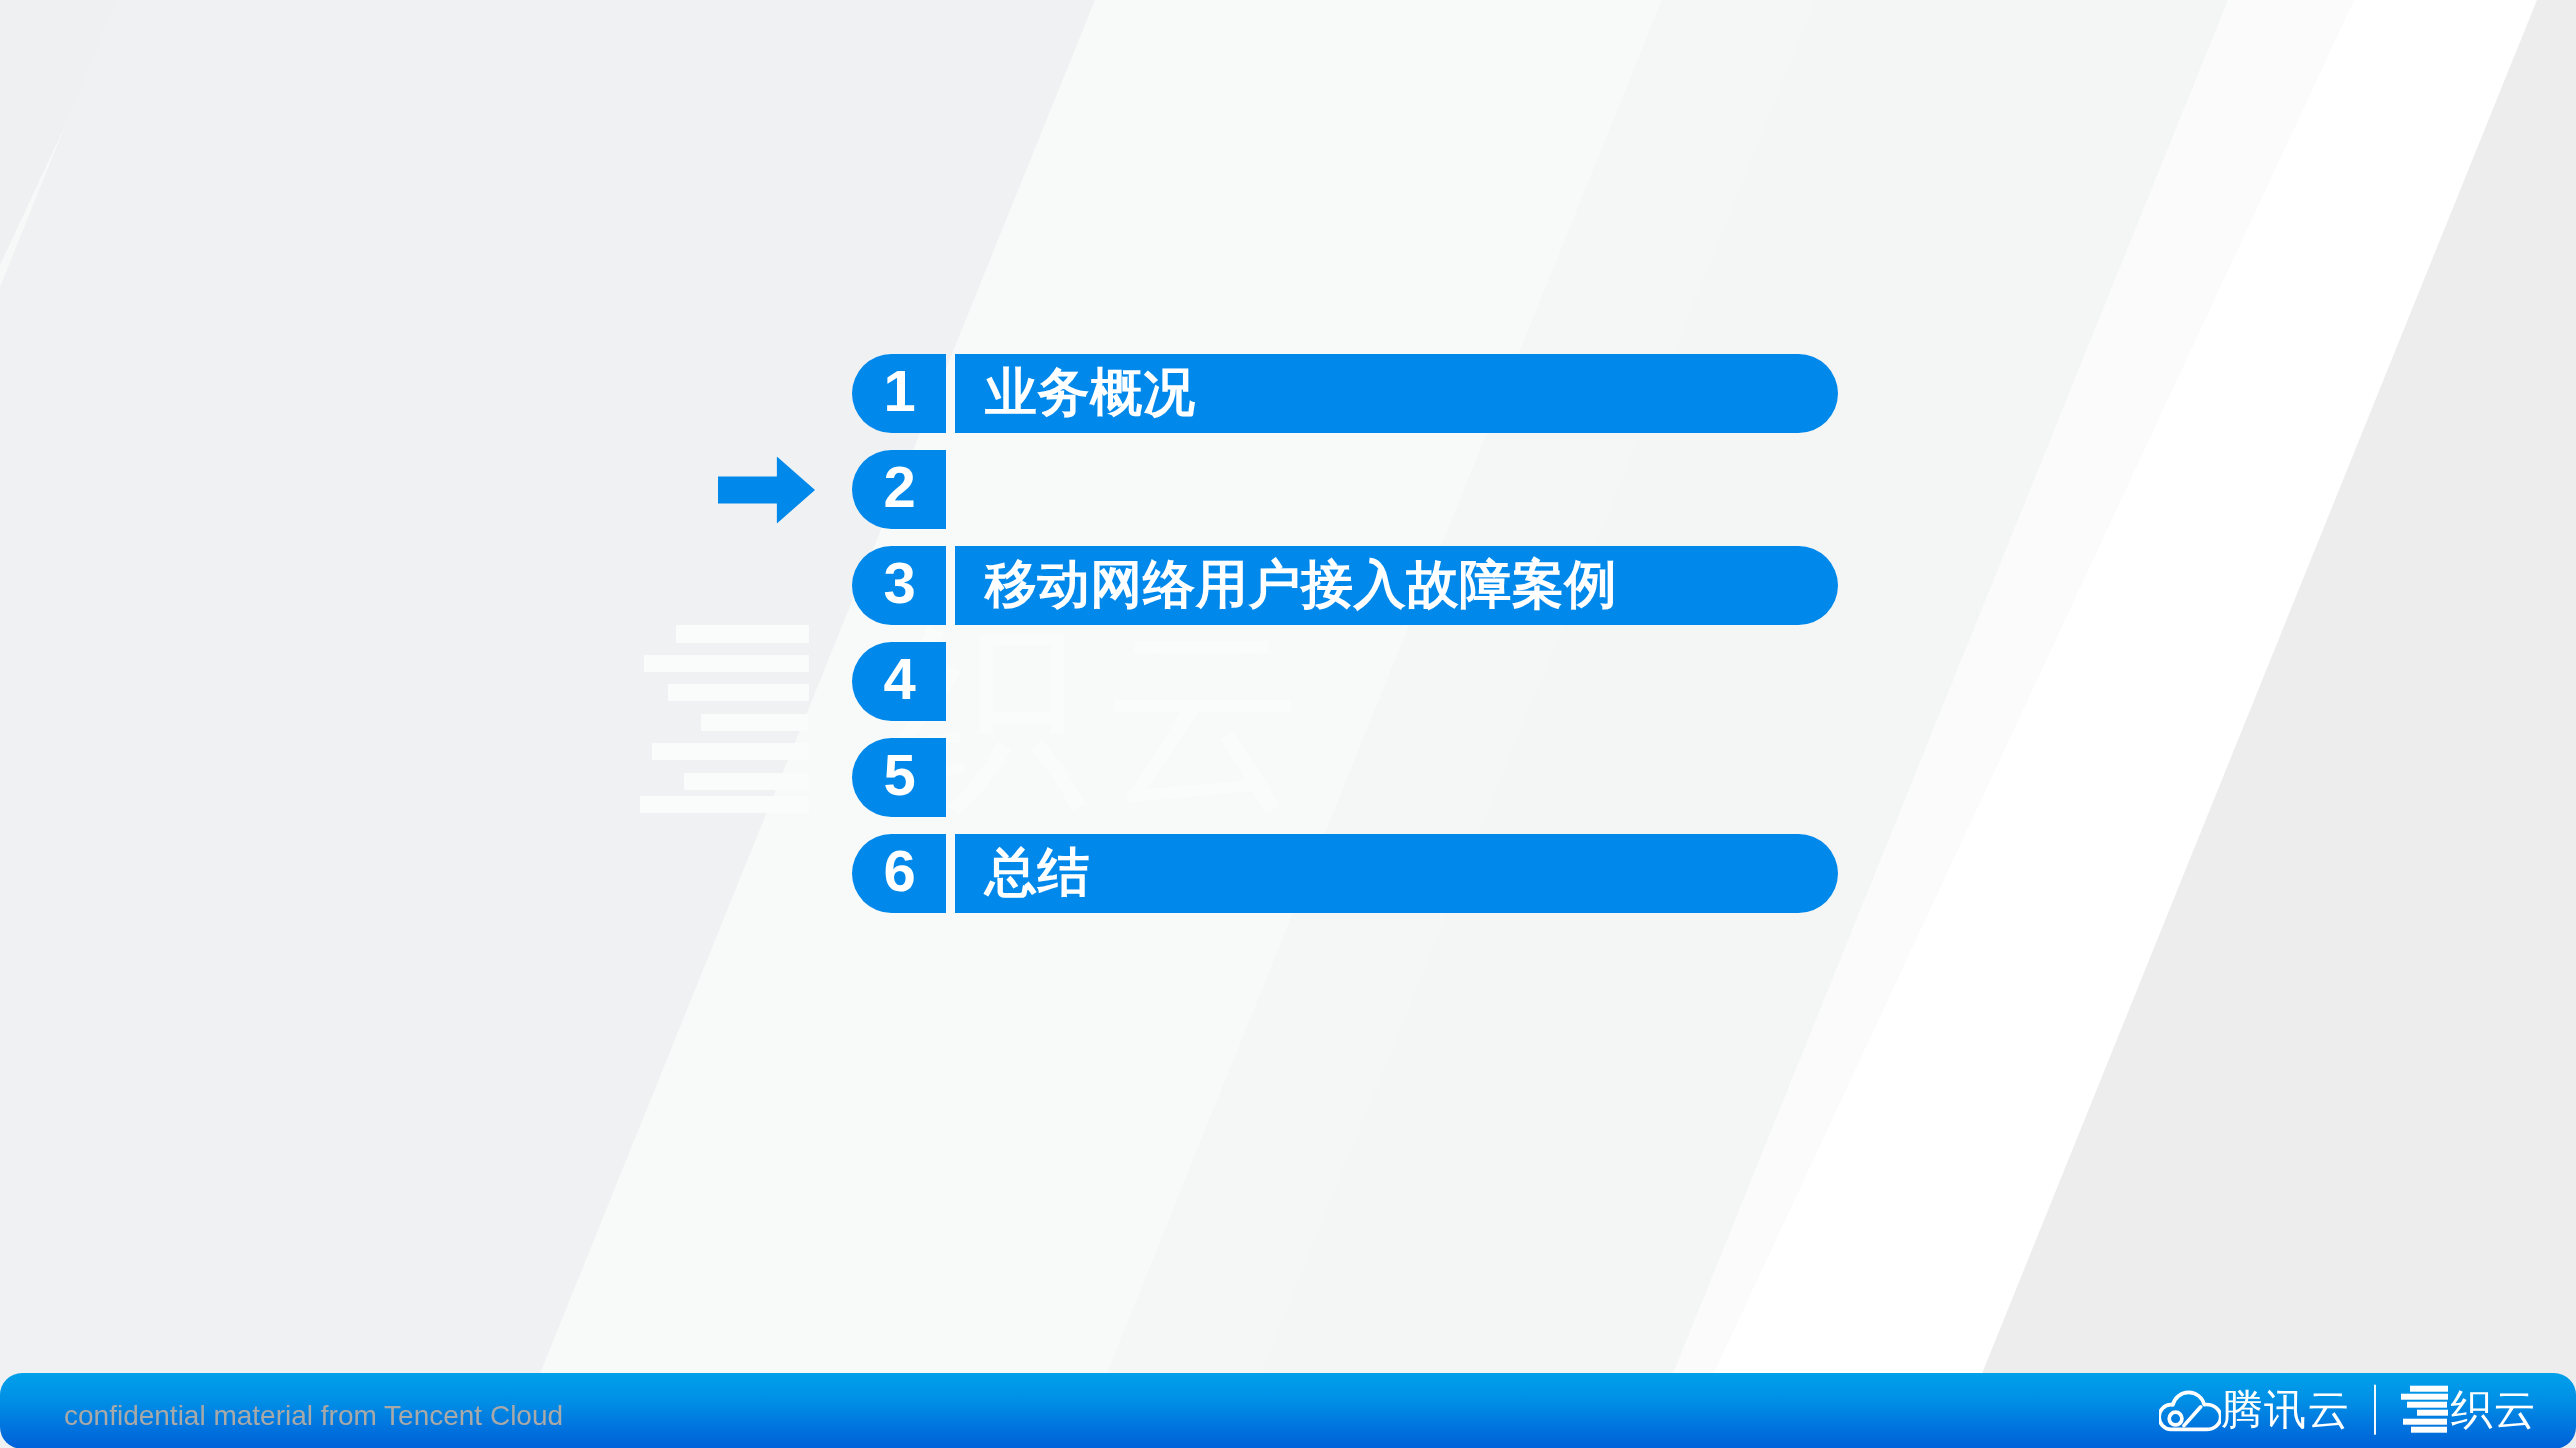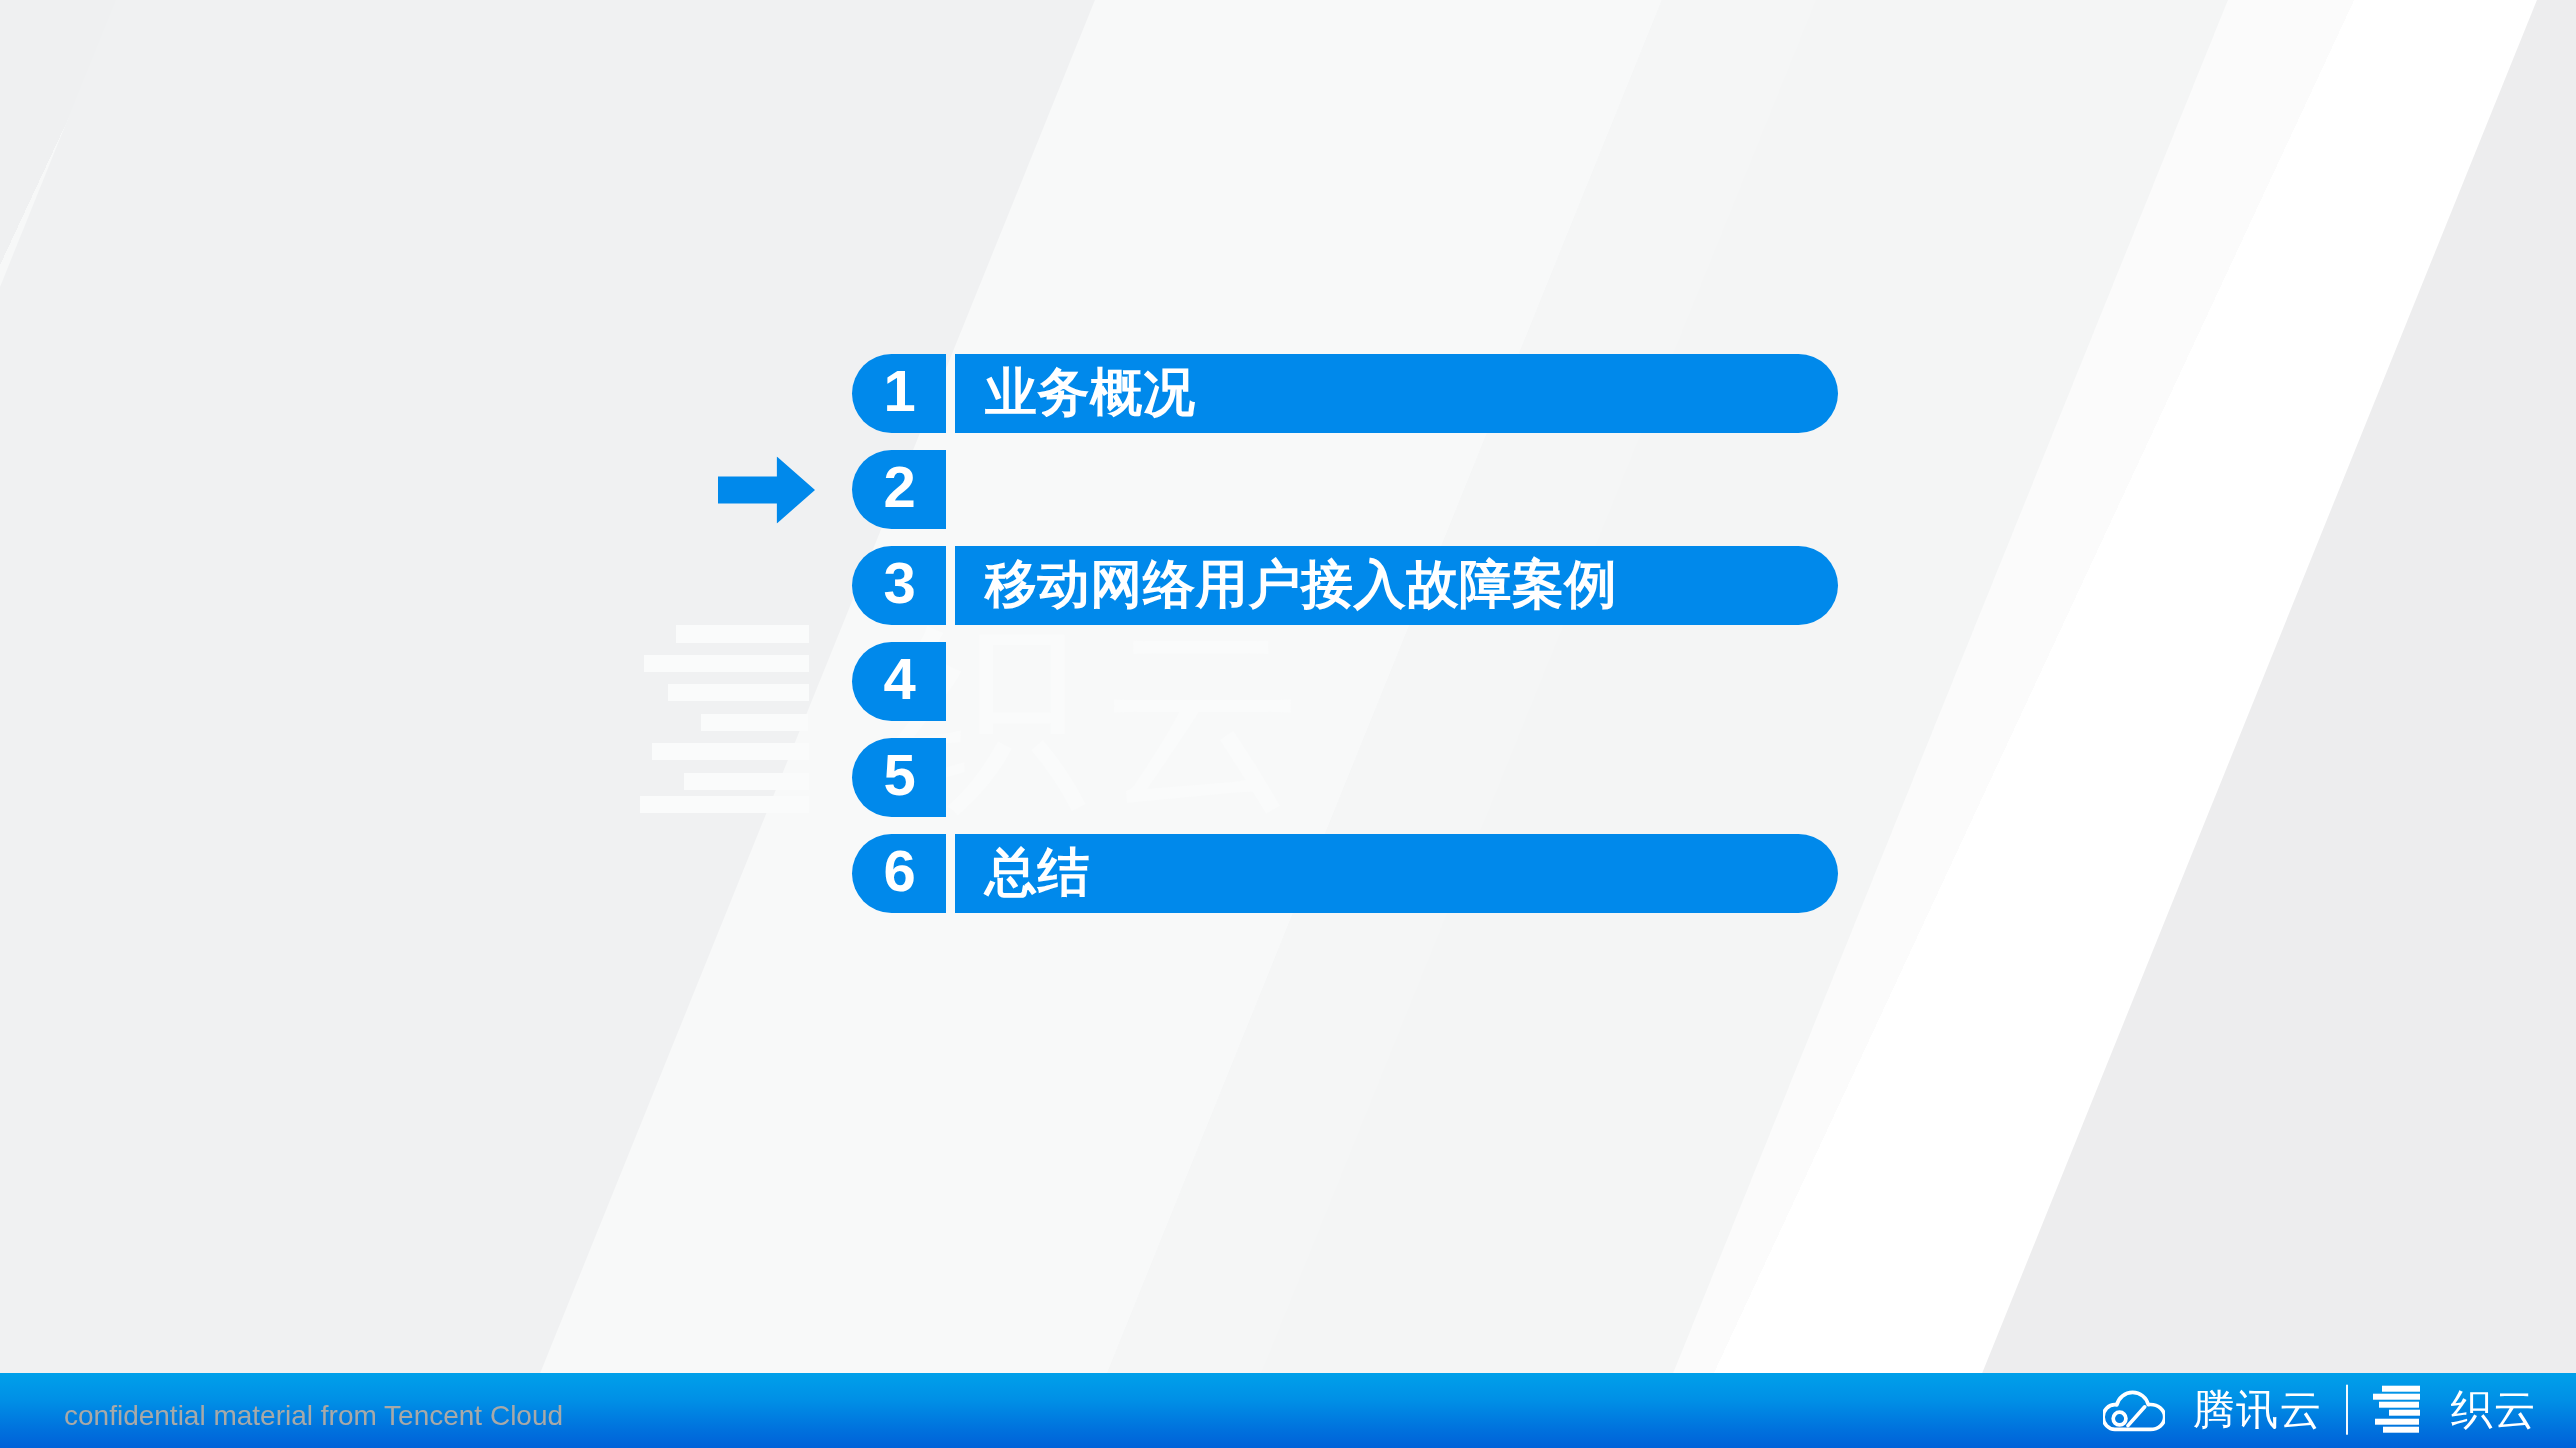--- a/index.html
+++ b/index.html
@@ -142,35 +142,36 @@
   
   .footer {
     position:absolute;
     left:0; right:0; bottom:0;
     height:76px;
     background:linear-gradient(180deg,#00a0ea 0%,#0090e6 35%,#0071dd 75%,#0060d8 100%);
     display:flex;
     align-items:center;
     justify-content:space-between;
     padding:0 39px 0 64px;
+    border-radius:22px;
   }
   .footer-note {
     color:#a8a9a8;
     font-size:28px;
     line-height:1;
     white-space:nowrap;
     transform:translateY(5.4px);
   }
   .footer-logos {
     display:flex;
     align-items:center;
     gap:23px;
     transform:translateY(-1.3px);
   }
-  .logo-group { display:flex; align-items:center; gap:28px; }
+  .logo-group { display:flex; align-items:center; gap:0; }
   .cloud-icon { width:62px; height:47px; display:block; }
   .logo-cn {
     color:#ffffff;
     font-size:42px;
     font-weight:500;
     line-height:1;
     white-space:nowrap;
     letter-spacing:1.3px;
   }
   .divider {

